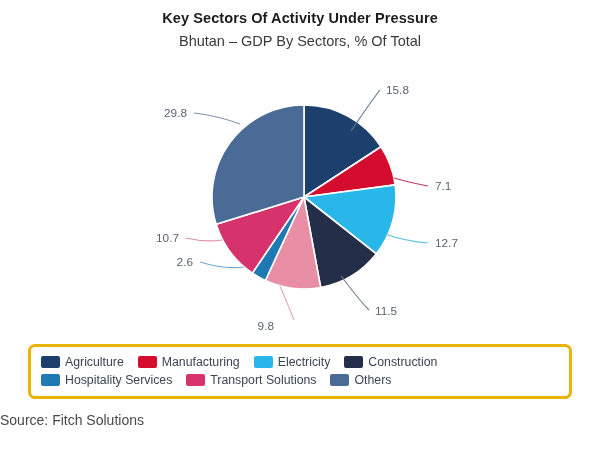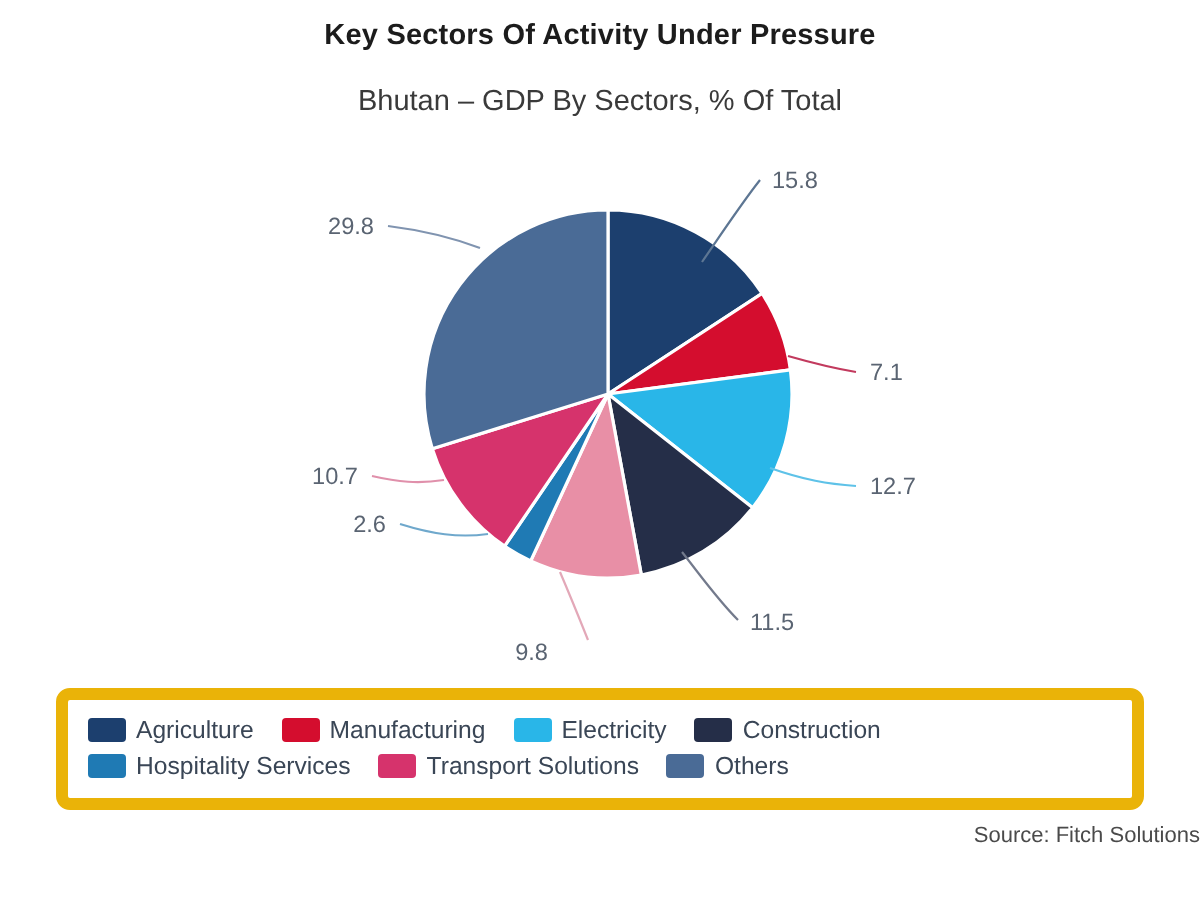--- a/index.html
+++ b/index.html
@@ -34,39 +34,39 @@
     font-weight: bold;
     color: #1c1c1c;
     letter-spacing: 0.1px;
     line-height: 20px;
   }
   .chart-subtitle {
     font-size: 14.5px;
     font-weight: normal;
     color: #3a3a3a;
     line-height: 22px;
-    margin-top: 12px;
+    margin-top: 2px;
   }
   .plot-area {
     position: absolute;
     left: 4px;
     top: 62px;
     width: 544px;
     height: 270px;
   }
   .plot-svg {
     display: block;
   }
   .legend-box {
     position: absolute;
     left: 28px;
     top: 344px;
     width: 544px;
     box-sizing: border-box;
-    border: 6px solid #eab308;
+    border: 3px solid #eab308;
     border-radius: 7px;
     background: #ffffff;
     padding: 6px 8px 7px 10px;
   }
   .legend-row {
     display: flex;
     flex-wrap: nowrap;
     align-items: center;
     justify-content: flex-start;
     height: 18px;
@@ -87,22 +87,22 @@
   .legend-label {
     font-size: 12.3px;
     color: #3a4656;
     line-height: 14px;
   }
   .source {
     position: absolute;
     left: 0;
     top: 412px;
     width: 600px;
-    text-align: right;
-    font-size: 11px;
+    text-align: left;
+    font-size: 14px;
     color: #4a4a4a;
   }
   .dlabel {
     font-size: 11.8px;
     fill: #5a6472;
     font-family: "Liberation Sans", sans-serif;
   }
 </style>
 </head>
 <body>

